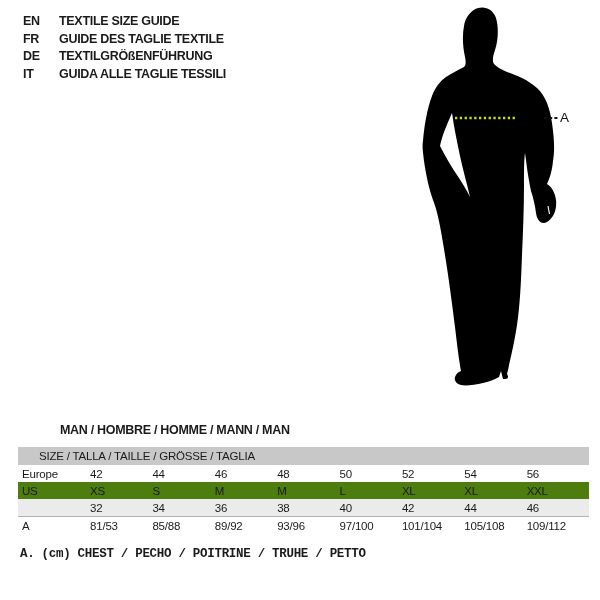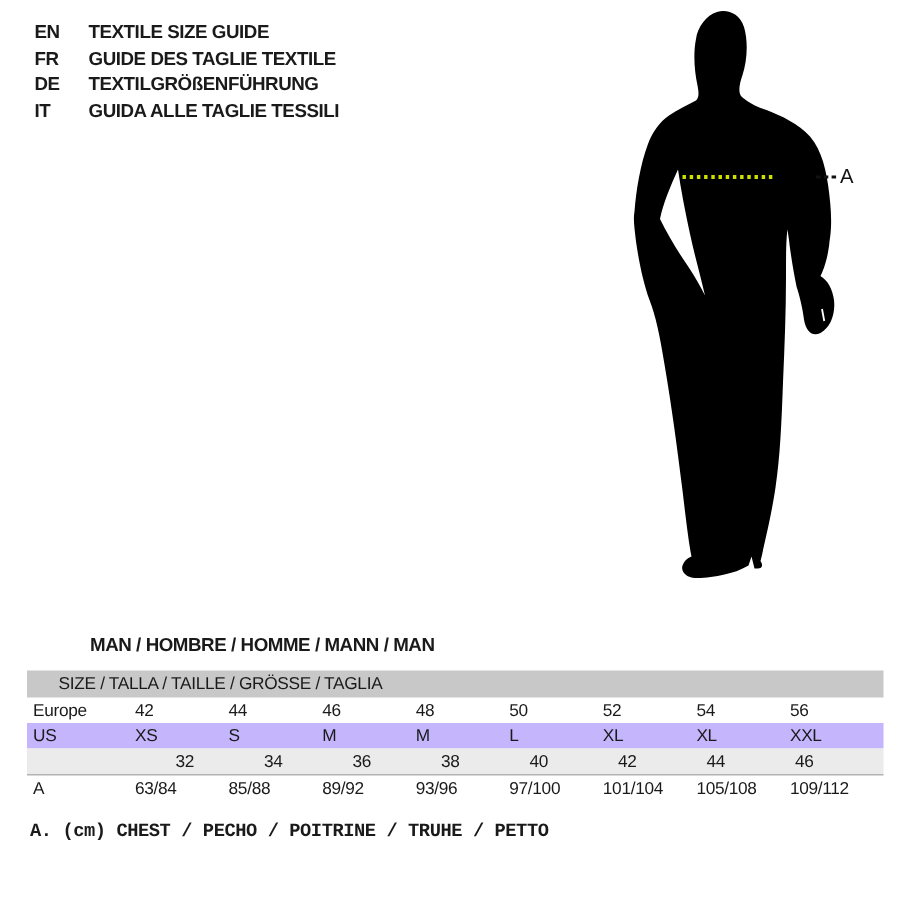--- a/index.html
+++ b/index.html
@@ -96,47 +96,47 @@
       <span class="t-cell">42</span>
       <span class="t-cell">44</span>
       <span class="t-cell">46</span>
       <span class="t-cell">48</span>
       <span class="t-cell">50</span>
       <span class="t-cell">52</span>
       <span class="t-cell">54</span>
       <span class="t-cell">56</span>
     </div>
 
-    <div class="t-row" style="background-color: #c4b5fd;">
+    <div class="t-row" style="background-color: #4d7c0f;">
       <span class="t-label">US</span>
       <span class="t-cell">XS</span>
       <span class="t-cell">S</span>
       <span class="t-cell">M</span>
       <span class="t-cell">M</span>
       <span class="t-cell">L</span>
       <span class="t-cell">XL</span>
       <span class="t-cell">XL</span>
       <span class="t-cell">XXL</span>
     </div>
 
-    <div class="t-row" style="background-color: rgb(235, 235, 235); padding-left: 27px;">
+    <div class="t-row" style="background-color: rgb(235, 235, 235);">
       <span class="t-label"></span>
       <span class="t-cell">32</span>
       <span class="t-cell">34</span>
       <span class="t-cell">36</span>
       <span class="t-cell">38</span>
       <span class="t-cell">40</span>
       <span class="t-cell">42</span>
       <span class="t-cell">44</span>
       <span class="t-cell">46</span>
     </div>
 
     <div class="t-row topline">
       <span class="t-label">A</span>
-      <span class="t-cell">63/84</span>
+      <span class="t-cell">81/53</span>
       <span class="t-cell">85/88</span>
       <span class="t-cell">89/92</span>
       <span class="t-cell">93/96</span>
       <span class="t-cell">97/100</span>
       <span class="t-cell">101/104</span>
       <span class="t-cell">105/108</span>
       <span class="t-cell">109/112</span>
     </div>
   </div>
 

